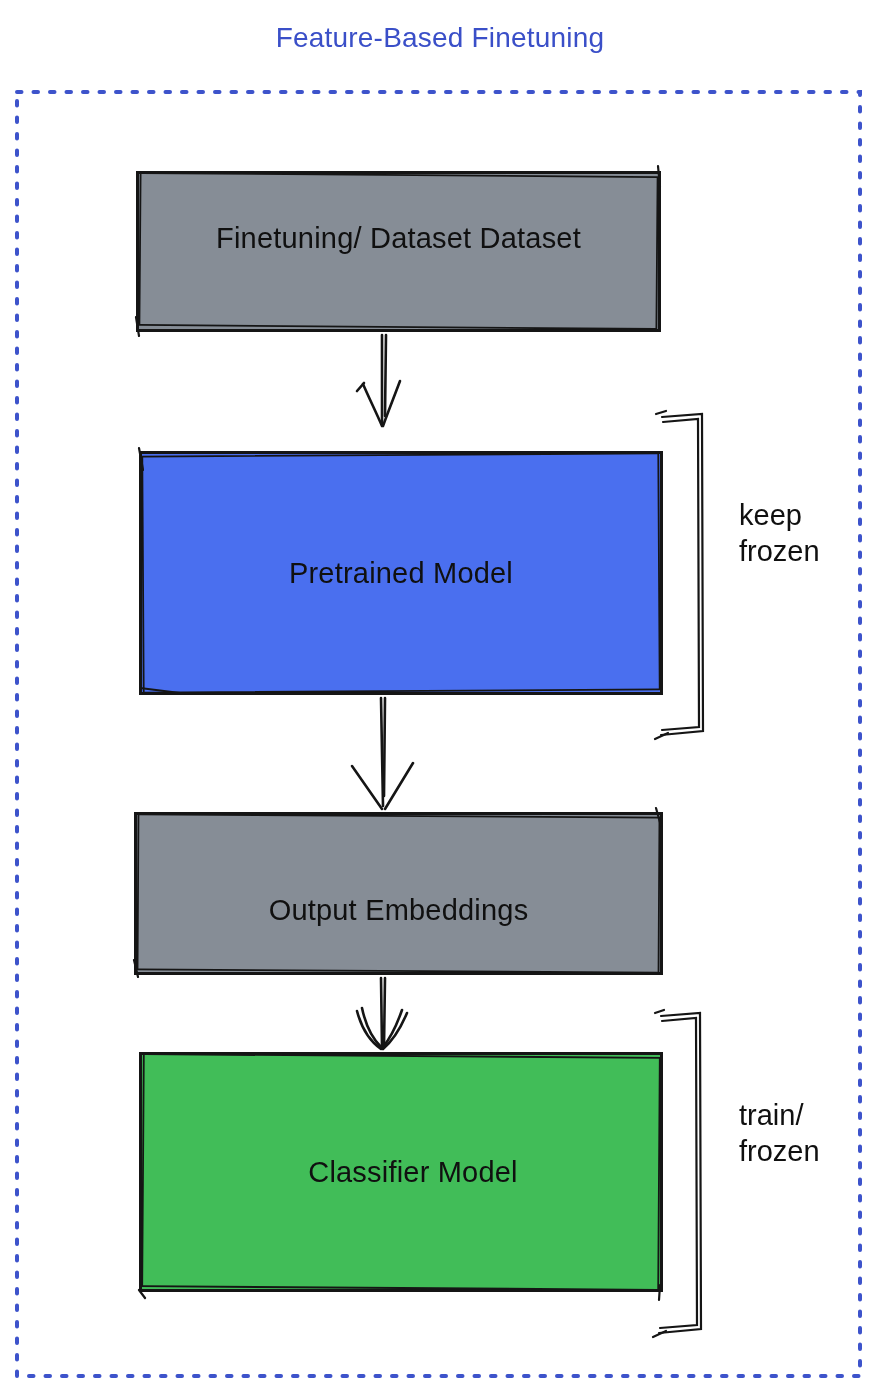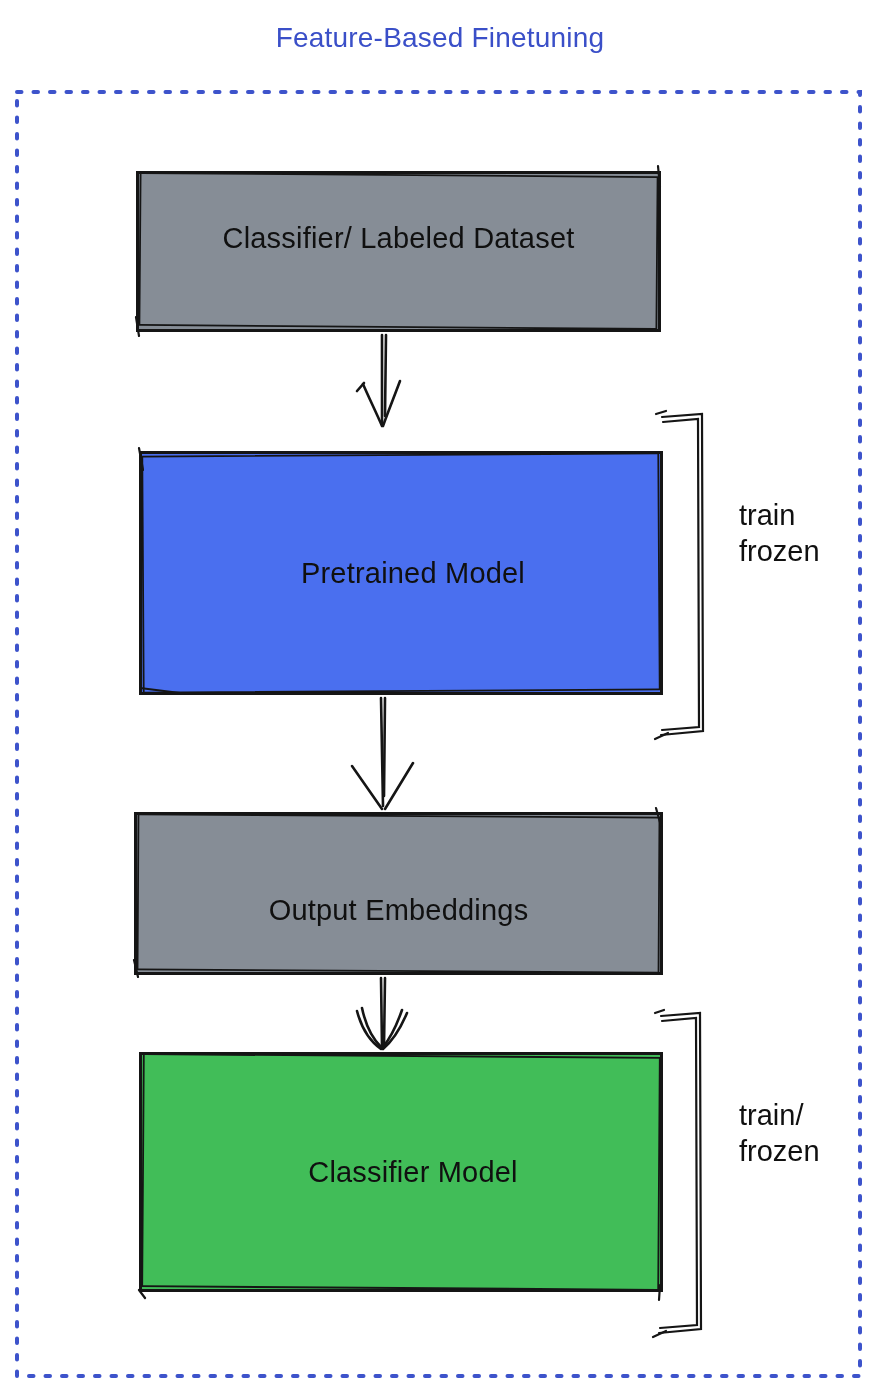--- a/index.html
+++ b/index.html
@@ -31,21 +31,21 @@
     position: absolute;
     display: flex;
     align-items: center;
     justify-content: center;
     font-size: 29px;
     color: #101010;
     letter-spacing: 0.2px;
     pointer-events: none;
   }
   .node-label.dataset   { left: 137px; top: 172px; width: 523px; height: 132px; }
-  .node-label.pretrained{ left: 152px; top: 452px; width: 522px; height: 243px; }
+  .node-label.pretrained{ left: 140px; top: 452px; width: 522px; height: 243px; }
   .node-label.embeddings{ left: 135px; top: 813px; width: 527px; height: 162px; margin-top: 16px; }
   .node-label.classifier{ left: 152px; top: 1053px; width: 522px; height: 239px; }
   .annotation {
     position: absolute;
     left: 739px;
     width: 130px;
     font-size: 29px;
     line-height: 36px;
     color: #101010;
     white-space: pre-line;
@@ -125,26 +125,26 @@
     </g>
 
     <g fill="none" stroke="#151515" stroke-width="2.2" stroke-linecap="round">
       <path d="M661,1016 L700,1013 L701,1329 L659,1333"></path>
       <path d="M662,1021 L696,1018 L697,1325 L660,1328"></path>
       <path d="M655,1013 L664,1010"></path>
       <path d="M653,1337 L666,1331"></path>
     </g>
   </svg>
 
-  <div class="node-label dataset">Classifier/ Labeled Dataset</div>
+  <div class="node-label dataset">Finetuning/ Dataset Dataset</div>
 
   <div class="node-label pretrained">Pretrained Model</div>
 
   <div class="node-label embeddings">Output Embeddings</div>
 
   <div class="node-label classifier">Classifier Model</div>
 
-  <div class="annotation keep-frozen">train
+  <div class="annotation keep-frozen">keep
 frozen</div>
 
   <div class="annotation train-update">train/
 frozen</div>
 </div>
 
 </body></html>

